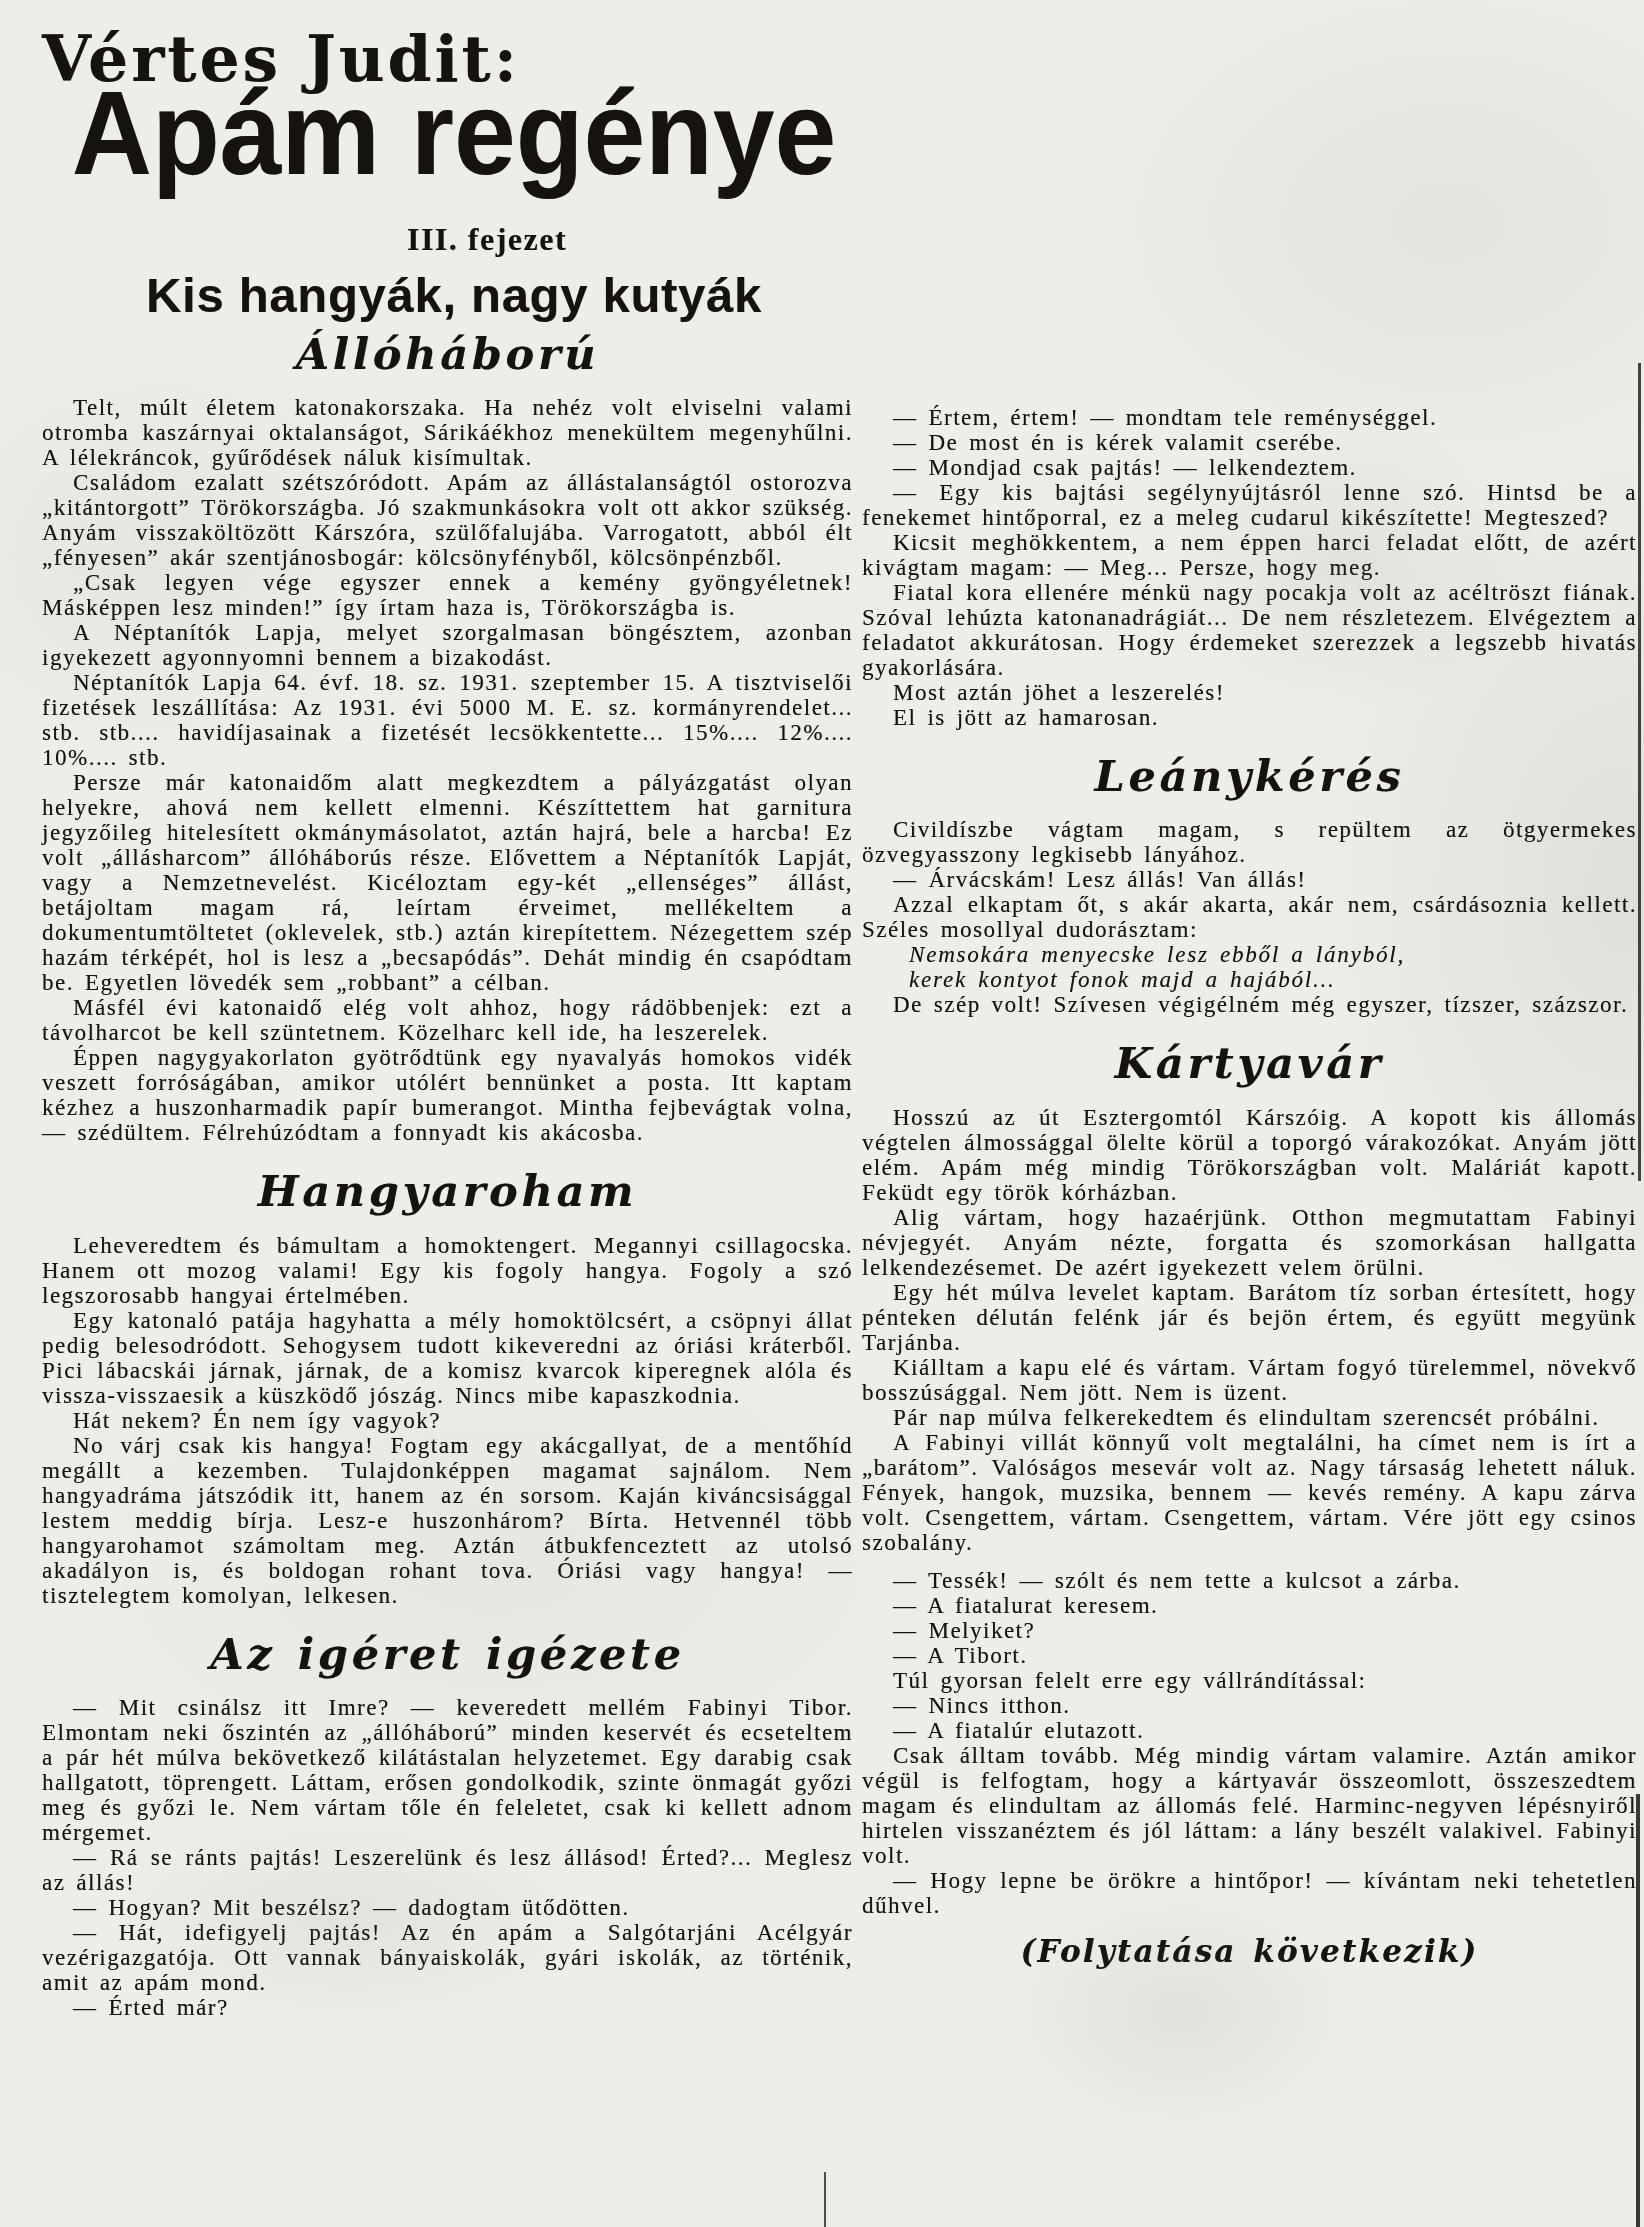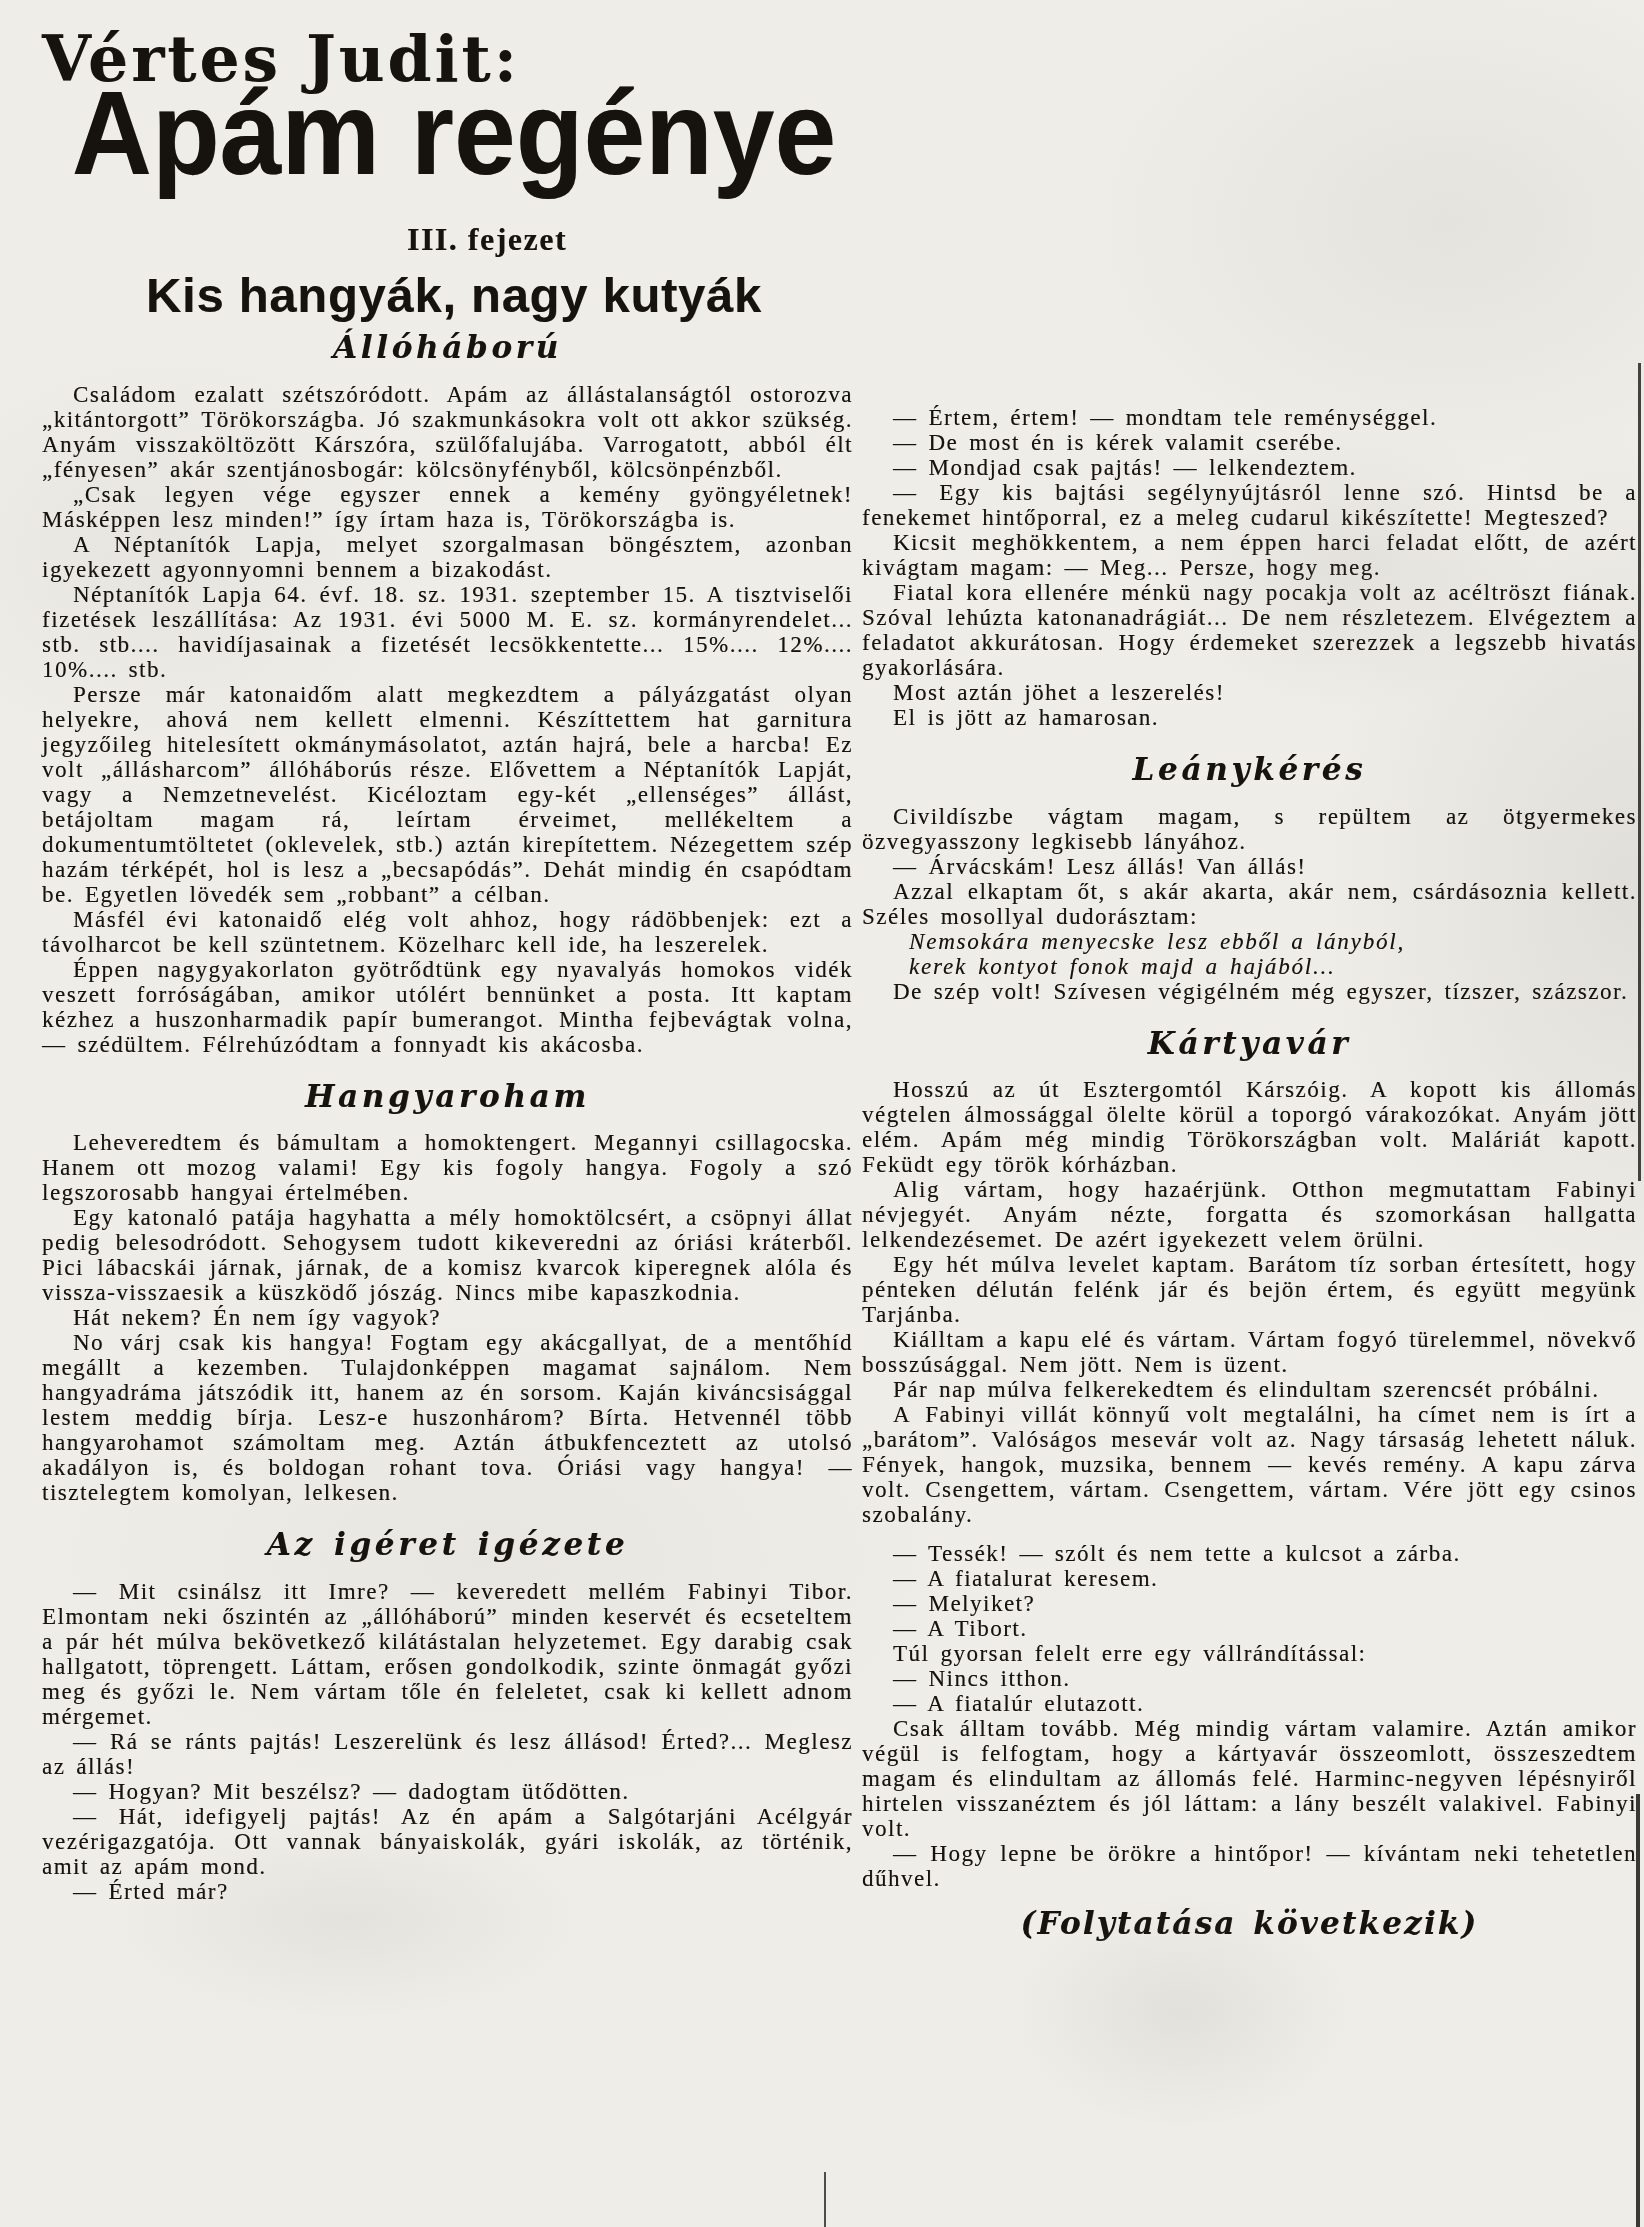--- a/index.html
+++ b/index.html
@@ -43,21 +43,21 @@
   .col{
     position:absolute;
     font-size:23px;line-height:25px;
     letter-spacing:1.5px;word-spacing:3.7px;
   }
   .col-left{left:42px;top:330px;width:811px;}
   .col-right{left:862px;top:405px;width:775px;}
   .sec-heading{
     font-family:"DejaVu Serif", serif;
     font-weight:bold;font-style:italic;
-    font-size:31px;line-height:1.15;
+    font-size:43px;line-height:1.15;
     text-align:center;letter-spacing:3.7px;
     margin:22px 0 16px 0;
   }
   .col-left .sec-heading:first-child{margin-top:0;}
   .para{
     margin:0;text-align:justify;text-indent:31px;
   }
   .para.italic{}
   .para.verse{
     font-style:italic;text-align:left;text-indent:47px;letter-spacing:1.8px;
@@ -87,20 +87,21 @@
 <div class="page">
 
   <div class="author">Vértes Judit:</div>
   <h1 class="title">Apám regénye</h1>
   <div class="chapter">III. fejezet</div>
   <div class="chapter-title">Kis hangyák, nagy kutyák</div>
 
   <div class="col col-left">
     <div>
         <div class="sec-heading">Állóháború</div>
+        <p class="para">Telt, múlt életem katonakorszaka. Ha nehéz volt elviselni valami otromba kaszárnyai oktalanságot, Sárikáékhoz menekültem megenyhűlni. A lélekráncok, gyűrődések náluk kisímultak.</p>
         <p class="para">Családom ezalatt szétszóródott. Apám az állástalanságtól ostorozva „kitántorgott” Törökországba. Jó szakmunkásokra volt ott akkor szükség. Anyám visszaköltözött Kárszóra, szülőfalujába. Varrogatott, abból élt „fényesen” akár szentjánosbogár: kölcsönyfényből, kölcsönpénzből.</p>
         <p class="para">„Csak legyen vége egyszer ennek a kemény gyöngyéletnek! Másképpen lesz minden!” így írtam haza is, Törökországba is.</p>
         <p class="para">A Néptanítók Lapja, melyet szorgalmasan böngésztem, azonban igyekezett agyonnyomni bennem a bizakodást.</p>
         <p class="para italic">Néptanítók Lapja 64. évf. 18. sz. 1931. szeptember 15. A tisztviselői fizetések leszállítása: Az 1931. évi 5000 M. E. sz. kormányrendelet... stb. stb.... havidíjasainak a fizetését lecsökkentette... 15%.... 12%.... 10%.... stb.</p>
         <p class="para">Persze már katonaidőm alatt megkezdtem a pályázgatást olyan helyekre, ahová nem kellett elmenni. Készíttettem hat garnitura jegyzőileg hitelesített okmánymásolatot, aztán hajrá, bele a harcba! Ez volt „állásharcom” állóháborús része. Elővettem a Néptanítók Lapját, vagy a Nemzetnevelést. Kicéloztam egy-két „ellenséges” állást, betájoltam magam rá, leírtam érveimet, mellékeltem a dokumentumtöltetet (oklevelek, stb.) aztán kirepítettem. Nézegettem szép hazám térképét, hol is lesz a „becsapódás”. Dehát mindig én csapódtam be. Egyetlen lövedék sem „robbant” a célban.</p>
         <p class="para">Másfél évi katonaidő elég volt ahhoz, hogy rádöbbenjek: ezt a távolharcot be kell szüntetnem. Közelharc kell ide, ha leszerelek.</p>
         <p class="para">Éppen nagygyakorlaton gyötrődtünk egy nyavalyás homokos vidék veszett forróságában, amikor utólért bennünket a posta. Itt kaptam kézhez a huszonharmadik papír bumerangot. Mintha fejbevágtak volna, — szédültem. Félrehúzódtam a fonnyadt kis akácosba.</p>
         <div class="sec-heading">Hangyaroham</div>
         <p class="para">Leheveredtem és bámultam a homoktengert. Megannyi csillagocska. Hanem ott mozog valami! Egy kis fogoly hangya. Fogoly a szó legszorosabb hangyai értelmében.</p>
         <p class="para">Egy katonaló patája hagyhatta a mély homoktölcsért, a csöpnyi állat pedig belesodródott. Sehogysem tudott kikeveredni az óriási kráterből. Pici lábacskái járnak, járnak, de a komisz kvarcok kiperegnek alóla és vissza-visszaesik a küszködő jószág. Nincs mibe kapaszkodnia.</p>

